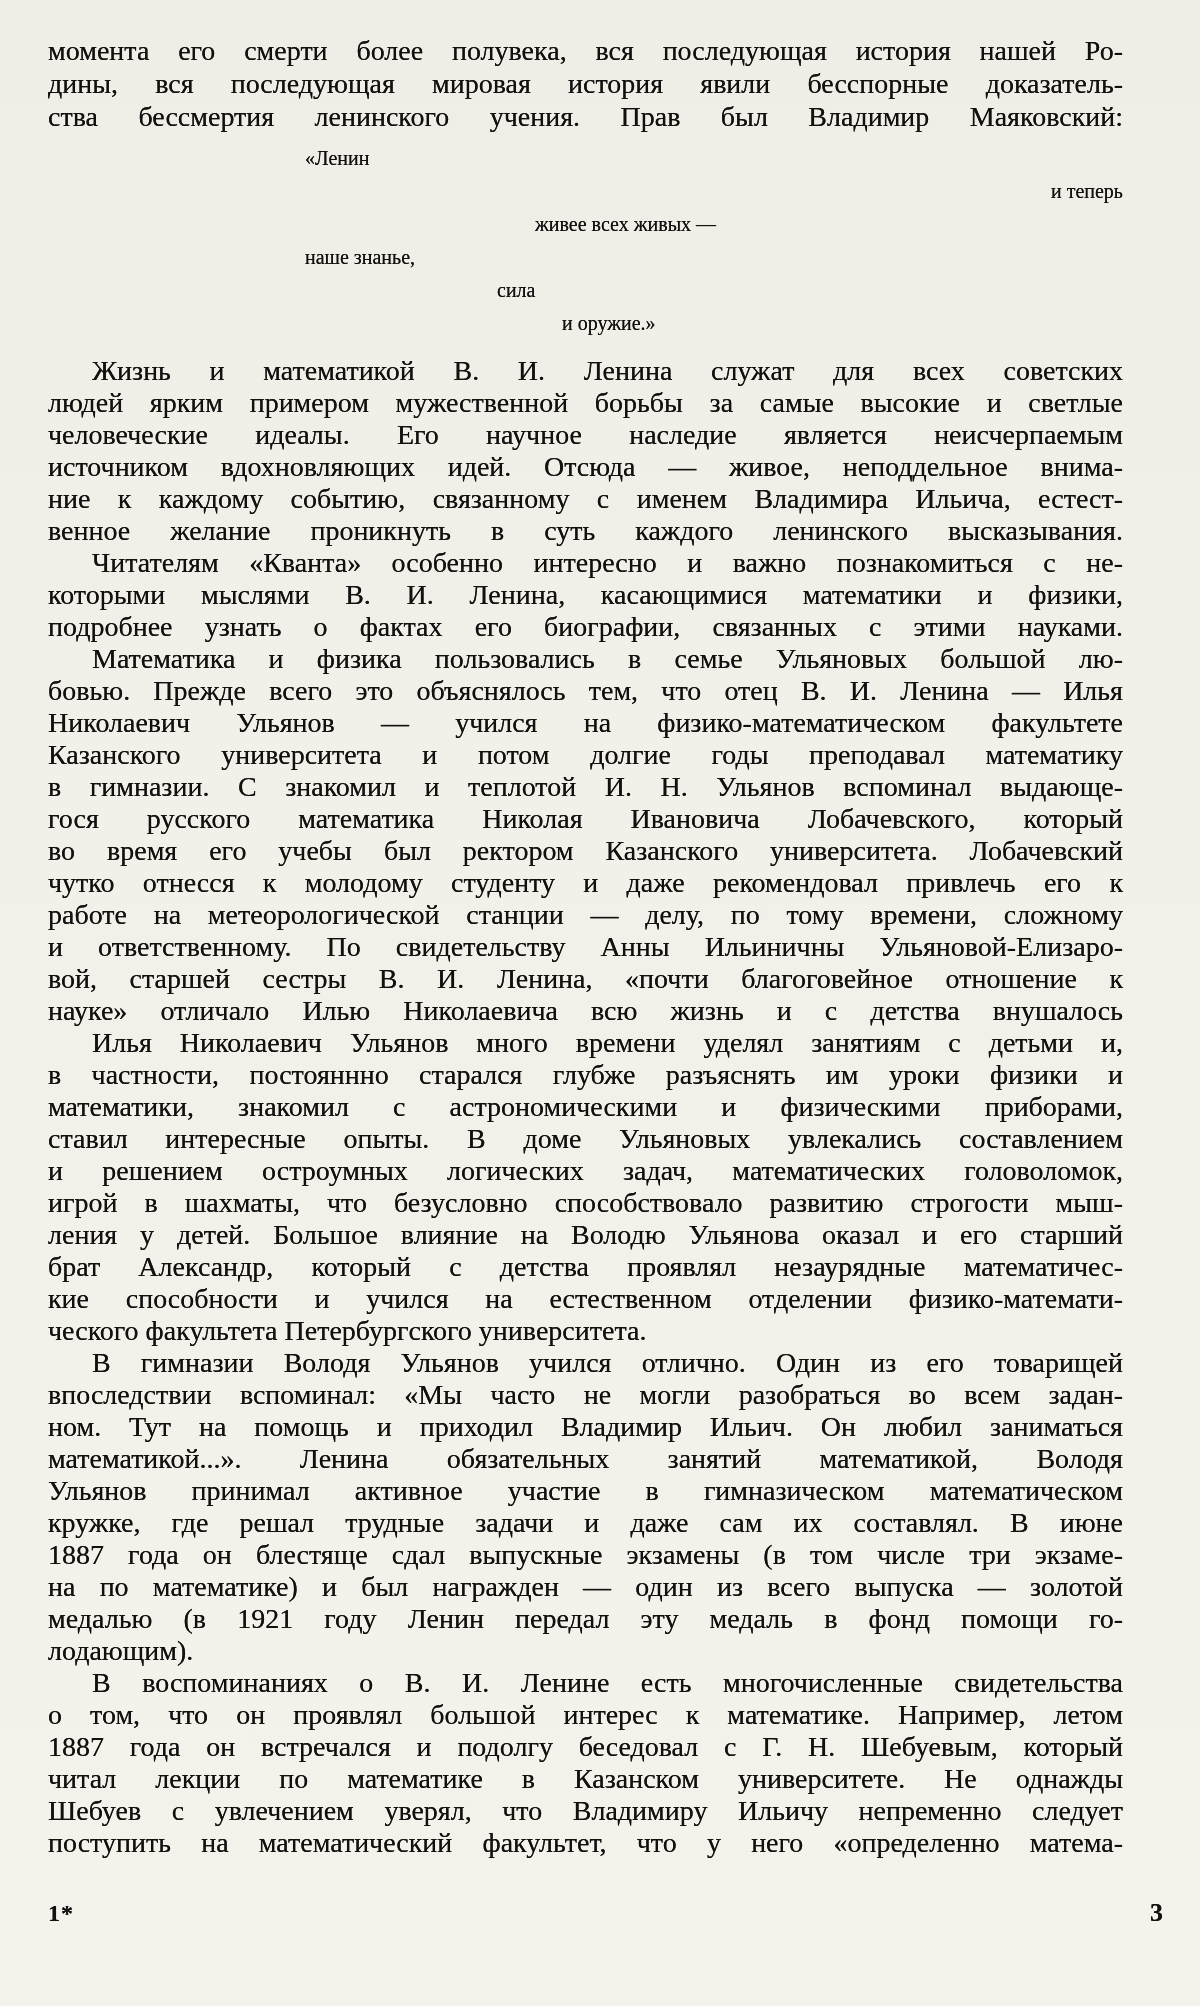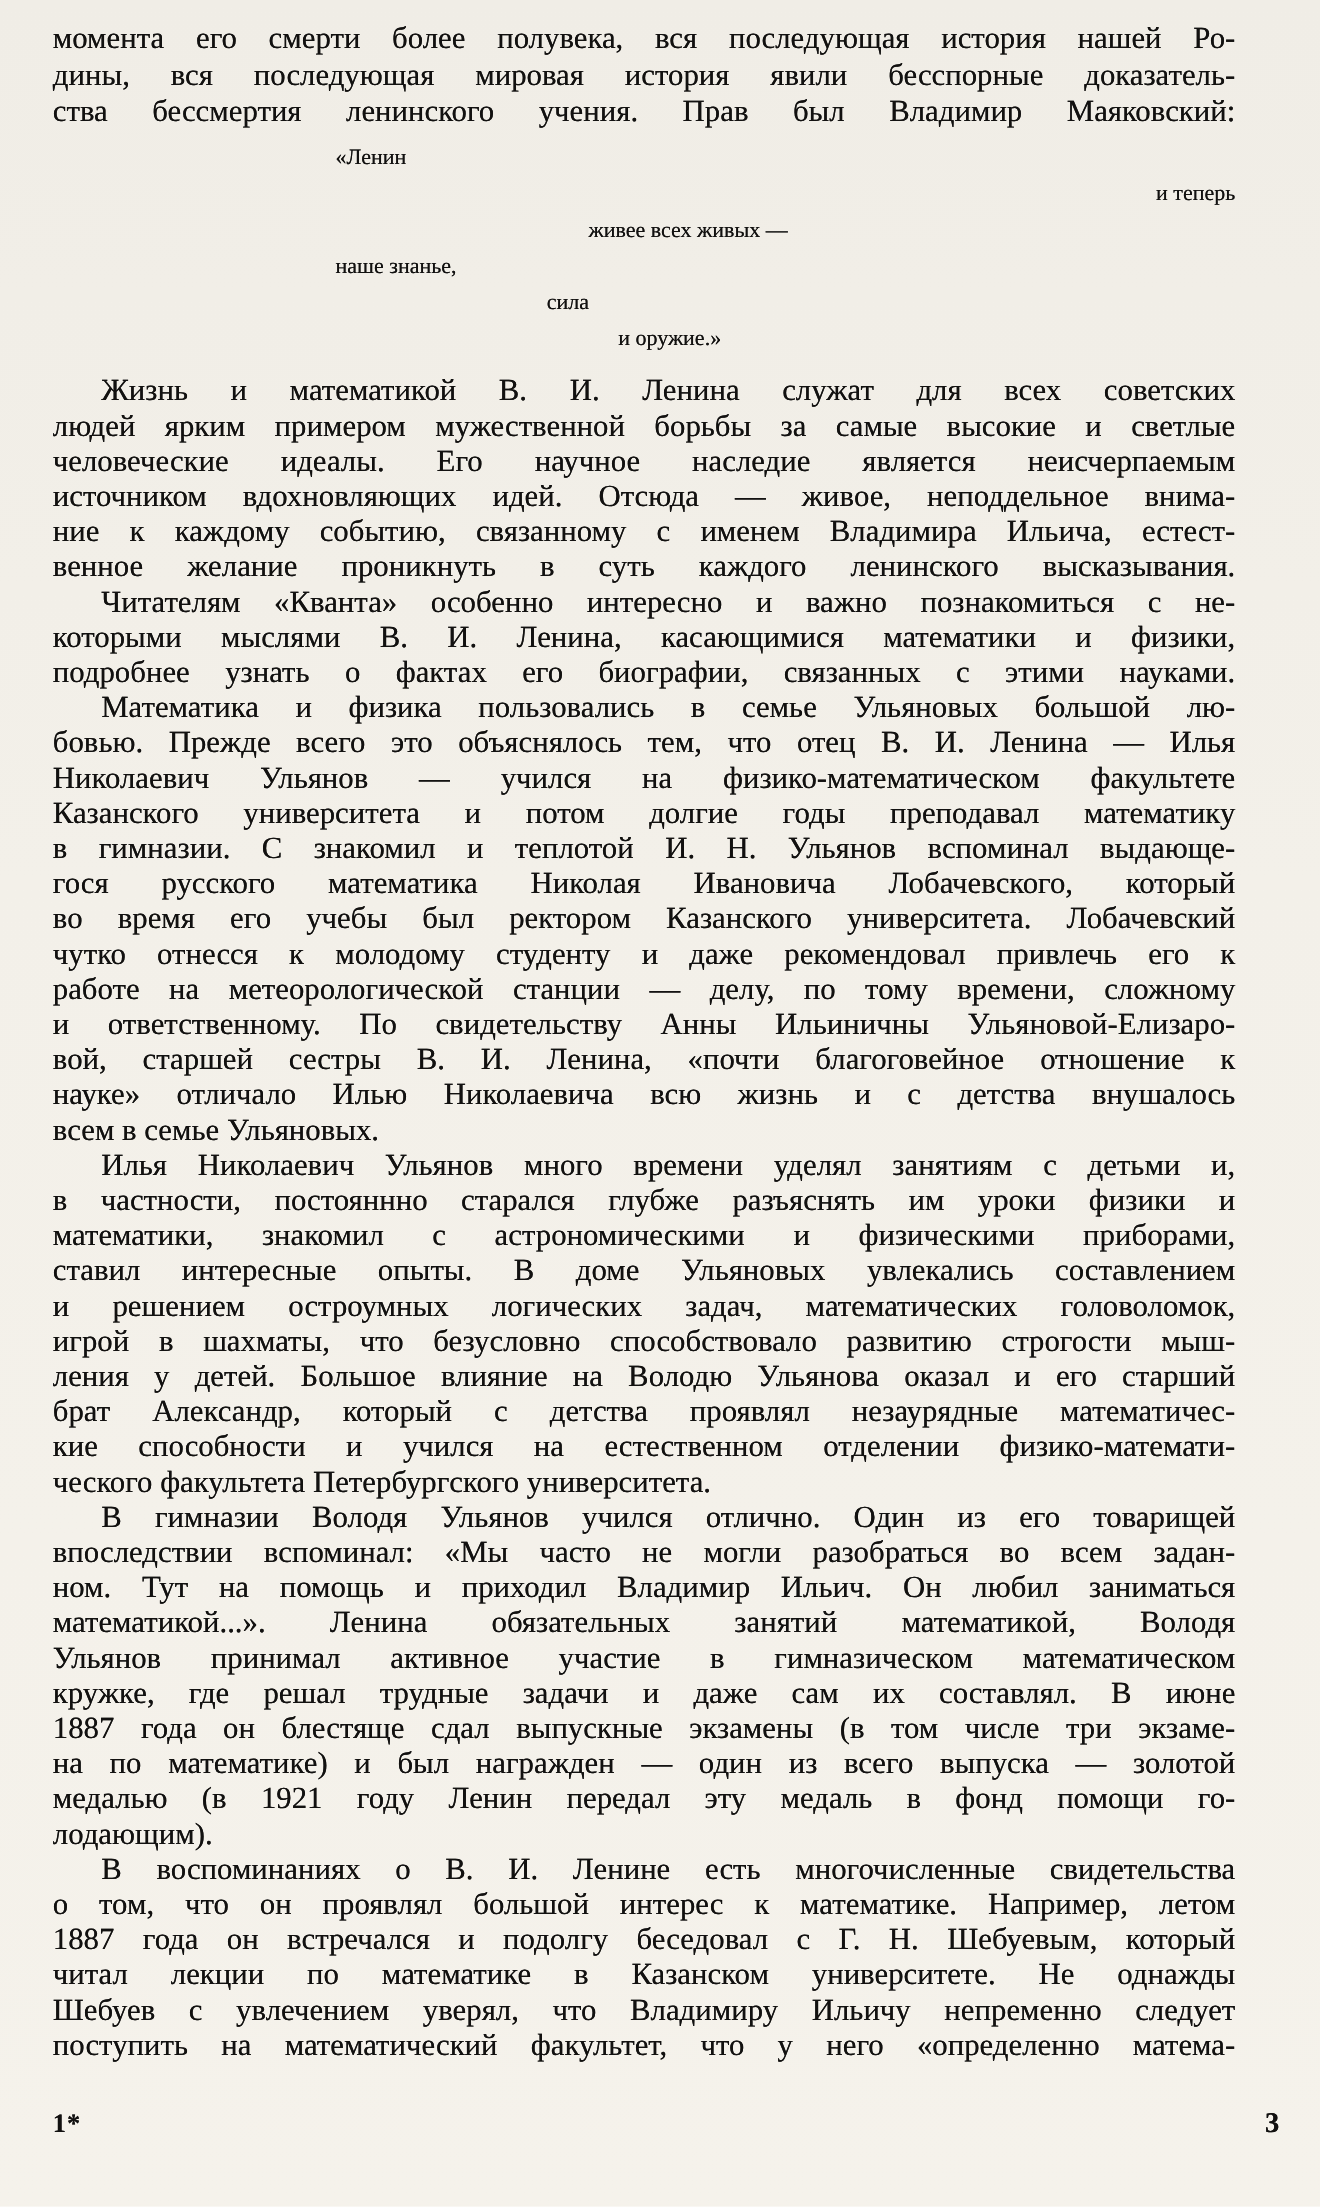--- a/index.html
+++ b/index.html
@@ -8,21 +8,21 @@
     background:linear-gradient(180deg,#f0ede6 0%,#f3f0e9 40%,#f5f2eb 100%);
     font-family:"Liberation Serif","DejaVu Serif",serif;
     color:#121110;
     overflow:hidden;
     -webkit-font-smoothing:antialiased;
   }
   .page{
     position:relative;
     width:1200px;height:2006px;
     box-sizing:border-box;
-    padding-top:19px;
+    padding-top:34px;
   }
   .text-col{
     margin-left:48px;
     width:1075px;
   }
   .line{
     font-size:28px;
     line-height:33px;
     text-align:justify;
     text-align-last:justify;
@@ -105,21 +105,20 @@
           <div class="line">Николаевич Ульянов — учился на физико-математическом факультете</div>
           <div class="line">Казанского университета и потом долгие годы преподавал математику</div>
           <div class="line">в гимназии. С знакомил и теплотой И. Н. Ульянов вспоминал выдающе-</div>
           <div class="line">гося русского математика Николая Ивановича Лобачевского, который</div>
           <div class="line">во время его учебы был ректором Казанского университета. Лобачевский</div>
           <div class="line">чутко отнесся к молодому студенту и даже рекомендовал привлечь его к</div>
           <div class="line">работе на метеорологической станции — делу, по тому времени, сложному</div>
           <div class="line">и ответственному. По свидетельству Анны Ильиничны Ульяновой-Елизаро-</div>
           <div class="line">вой, старшей сестры В. И. Ленина, «почти благоговейное отношение к</div>
           <div class="line">науке» отличало Илью Николаевича всю жизнь и с детства внушалось</div>
-          <div class="line ragged">всем в семье Ульяновых.</div>
         </div>
         <div class="body-paragraph">
           <div class="line indent">Илья Николаевич Ульянов много времени уделял занятиям с детьми и,</div>
           <div class="line">в частности, постояннно старался глубже разъяснять им уроки физики и</div>
           <div class="line">математики, знакомил с астрономическими и физическими приборами,</div>
           <div class="line">ставил интересные опыты. В доме Ульяновых увлекались составлением</div>
           <div class="line">и решением остроумных логических задач, математических головоломок,</div>
           <div class="line">игрой в шахматы, что безусловно способствовало развитию строгости мыш-</div>
           <div class="line">ления у детей. Большое влияние на Володю Ульянова оказал и его старший</div>
           <div class="line">брат Александр, который с детства проявлял незаурядные математичес-</div>

